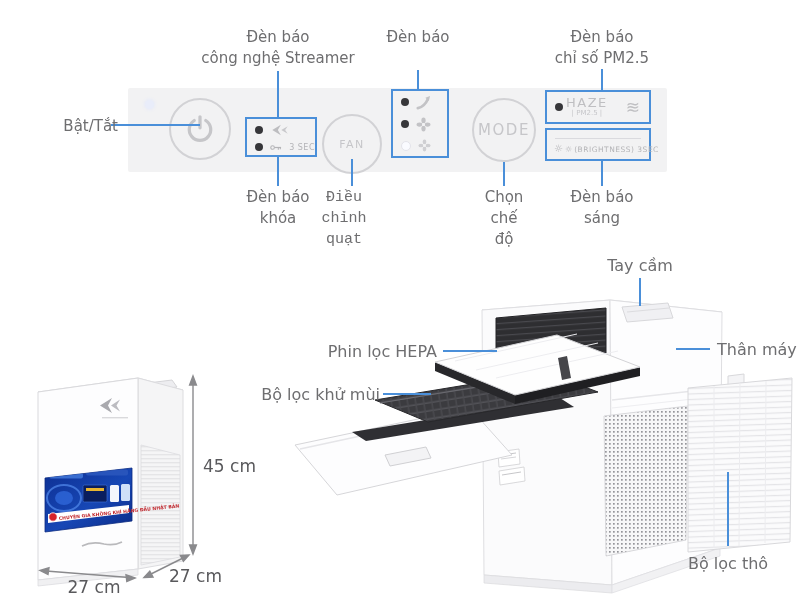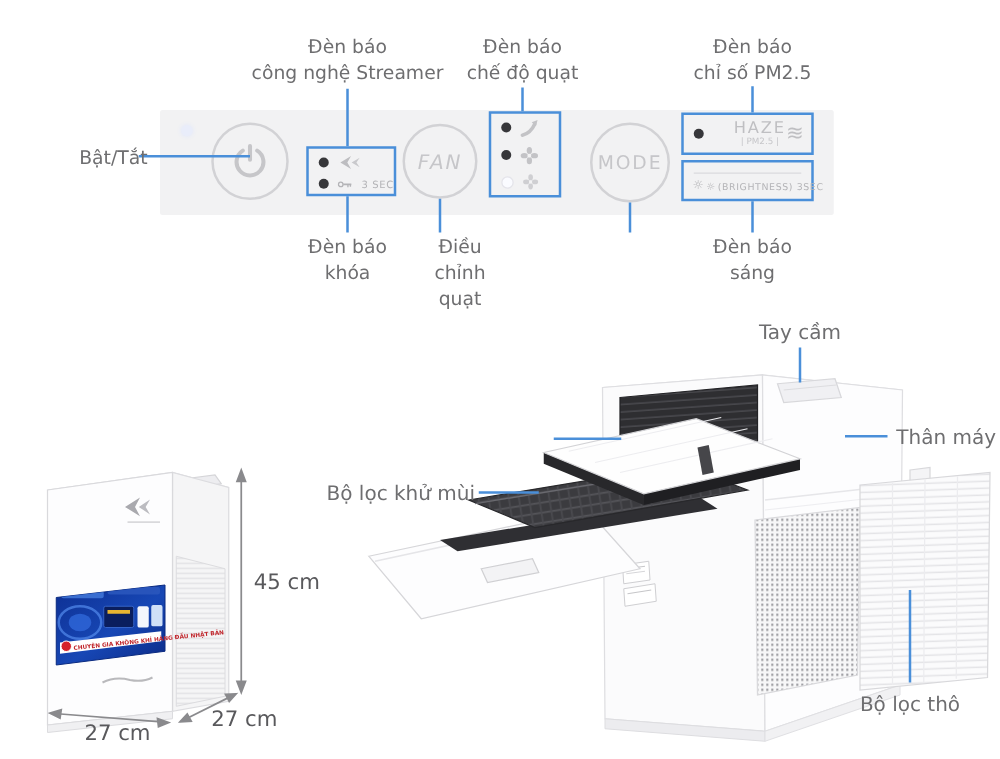--- a/index.html
+++ b/index.html
@@ -52,21 +52,21 @@
         <svg width="14" height="9" viewBox="0 0 16 10">
           <circle cx="3.4" cy="5" r="2.4" fill="none" stroke="#b4b4b7" stroke-width="1.4"></circle>
           <line x1="6" y1="5" x2="14.6" y2="5" stroke="#b4b4b7" stroke-width="1.6"></line>
           <line x1="11" y1="5" x2="11" y2="8" stroke="#b4b4b7" stroke-width="1.4"></line>
           <line x1="13.6" y1="5" x2="13.6" y2="7.4" stroke="#b4b4b7" stroke-width="1.4"></line>
         </svg>
         <span class="tiny-txt">3 SEC</span>
       </div>
     </div>
 
-    <div class="abs circle-btn" style="left:194px;top:11px;width:60px;height:60px;font-size:16px;font-style:italic;">
+    <div class="abs circle-btn" style="left:194px;top:26px;width:60px;height:60px;font-size:11px;">
       <span>FAN</span>
     </div>
 
     <div class="abs blue-box" style="left:263px;top:1px;width:58px;height:69px;">
       <div class="ind-row" style="height:22px;">
         <span class="ind-dot"></span>
         <svg width="15" height="15" viewBox="0 0 16 16">
           <path d="M2,14 Q9,12.5 12.6,4.5" fill="none" stroke="#c3c3c6" stroke-width="3" stroke-linecap="round"></path>
           <polygon points="10,3 15,1 13.6,6.4" fill="#c3c3c6"></polygon>
         </svg>
@@ -96,21 +96,21 @@
         </svg>
       </div>
     </div>
 
     <div class="abs circle-btn" style="left:344px;top:10px;width:64px;height:64px;font-size:15px;">
       <span>MODE</span>
     </div>
 
     <div class="abs blue-box" style="left:417px;top:2px;width:106px;height:34px;display:flex;align-items:center;">
       <span class="ind-dot" style="margin-left:8px;"></span>
-      <div style="margin-left:24px;display:flex;flex-direction:column;align-items:center;">
+      <div style="margin-left:3px;display:flex;flex-direction:column;align-items:center;">
         <span style="font-size:13px;color:#bfbfc2;letter-spacing:1.5px;line-height:13px;">HAZE</span>
         <span style="font-size:7px;color:#c6c6c9;line-height:9px;">| PM2.5 |</span>
       </div>
       <span class="wave-glyph" style="margin-left:auto;margin-right:9px;">≋</span>
     </div>
 
     <div class="abs blue-box" style="left:417px;top:40px;width:106px;height:33px;">
       <div class="abs" style="left:8px;right:8px;top:8px;height:1px;background:#dadade;"></div>
       <div class="abs" style="left:7px;bottom:5px;display:flex;align-items:flex-end;gap:2px;white-space:nowrap;">
         <span class="sun" style="font-size:10px;">☼</span>
@@ -131,34 +131,38 @@
 
   <div class="abs co-label" style="left:38px;top:116px;width:80px;text-align:right;">
     <div>Bật/Tắt</div>
   </div>
   <div class="abs co-label" style="left:168px;top:27px;width:220px;">
     <div>Đèn báo</div>
     <div>công nghệ Streamer</div>
   </div>
   <div class="abs co-label" style="left:308px;top:27px;width:220px;">
     <div>Đèn báo</div>
-    <div>chế độ quạt</div>
   </div>
   <div class="abs co-label" style="left:492px;top:27px;width:220px;">
     <div>Đèn báo</div>
     <div>chỉ số PM2.5</div>
   </div>
   <div class="abs co-label" style="left:188px;top:187px;width:180px;">
     <div>Đèn báo</div>
     <div>khóa</div>
   </div>
-  <div class="abs co-label" style="left:308px;top:187px;width:120px;">
+  <div class="abs co-label" style="left:284px;top:187px;width:120px;font-family:Liberation Mono, monospace;">
     <div>Điều</div>
     <div>chỉnh</div>
     <div>quạt</div>
+  </div>
+  <div class="abs co-label" style="left:444px;top:187px;width:120px;">
+    <div>Chọn</div>
+    <div>chế</div>
+    <div>độ</div>
   </div>
   <div class="abs co-label" style="left:512px;top:187px;width:180px;">
     <div>Đèn báo</div>
     <div>sáng</div>
   </div>
 
   <svg class="abs" style="left:20px;top:365px;" width="250" height="242" viewBox="0 0 250 242">
     <defs>
       <linearGradient id="stickerGrad" x1="0" y1="0" x2="1" y2="1">
         <stop offset="0" stop-color="#0d2f93"></stop>
@@ -308,16 +312,17 @@
   </svg>
 
   <div class="abs co-line" style="left:639px;top:278px;width:2px;height:28px;"></div>
   <div class="abs co-line" style="left:676px;top:348px;width:34px;height:2px;"></div>
   <div class="abs co-line" style="left:443px;top:350px;width:54px;height:2px;"></div>
   <div class="abs co-line" style="left:383px;top:393px;width:48px;height:2px;"></div>
   <div class="abs co-line" style="left:727px;top:472px;width:2px;height:74px;"></div>
 
   <div class="abs diagram-label" style="left:560px;top:256px;width:160px;text-align:center;">Tay cầm</div>
   <div class="abs diagram-label" style="left:717px;top:340px;">Thân máy</div>
+  <div class="abs diagram-label" style="left:297px;top:342px;width:140px;text-align:right;">Phin lọc HEPA</div>
   <div class="abs diagram-label" style="left:663px;top:554px;width:130px;text-align:center;">Bộ lọc thô</div>
   <div class="abs diagram-label" style="left:240px;top:385px;width:140px;text-align:right;">Bộ lọc khử mùi</div>
 
 </div>
 
 </body></html>

